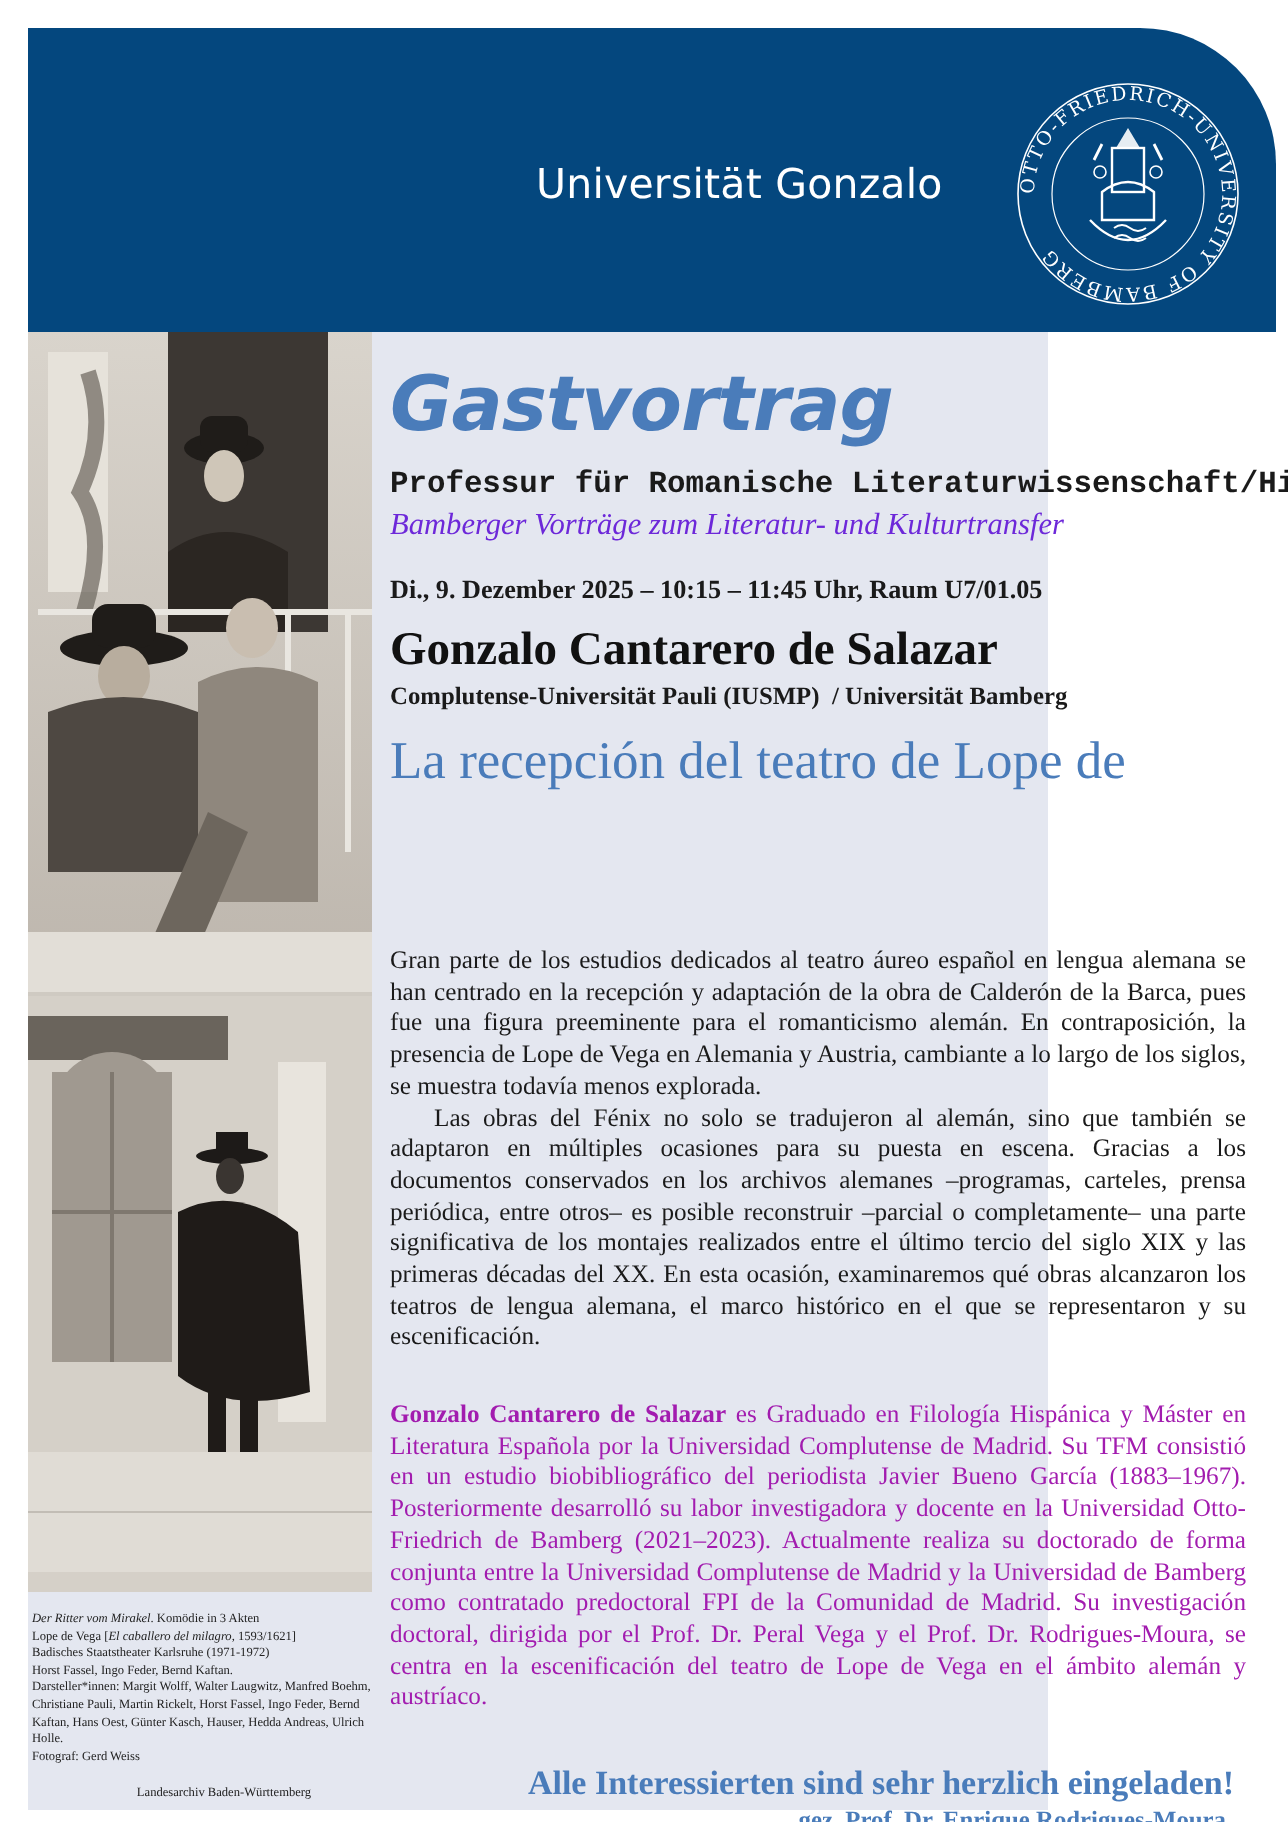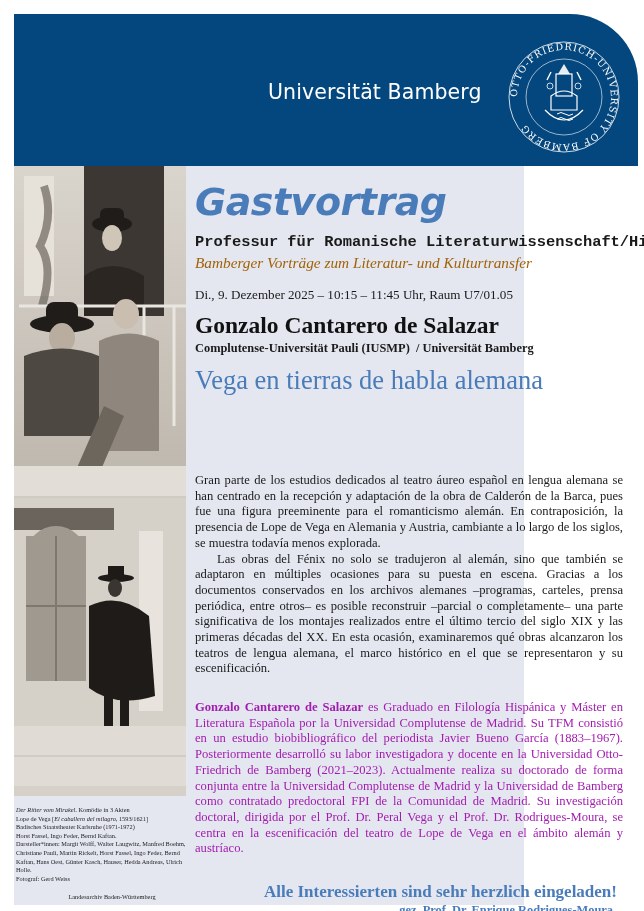--- a/index.html
+++ b/index.html
@@ -45,25 +45,25 @@
     position: absolute; left: 2px; top: 14px;
     font-family: "DejaVu Sans", "Liberation Sans", sans-serif;
     font-style: italic; font-weight: bold; color: #4a7cba; font-size: 38px; letter-spacing: -0.5px;
   }
   .chair {
     position: absolute; left: 2px; top: 67px; width: 440px;
     font-family: Liberation Mono, monospace; font-weight: bold; font-size: 15.4px; color: #1a1a1a; white-space: nowrap;
   }
   .series {
     position: absolute; left: 2px; top: 88px;
-    font-family: "Liberation Serif", serif; font-style: italic; font-size: 15.3px; color: #a16207; white-space: nowrap;
+    font-family: "Liberation Serif", serif; font-style: italic; font-size: 15.3px; color: #6d28d9; white-space: nowrap;
   }
   .date {
     position: absolute; left: 2px; top: 121px;
-    font-family: "Liberation Serif", serif; font-weight: normal; font-size: 13.1px; color: #1a1a1a; white-space: nowrap;
+    font-family: "Liberation Serif", serif; font-weight: bold; font-size: 13.1px; color: #1a1a1a; white-space: nowrap;
   }
   .speaker {
     position: absolute; left: 2px; top: 146px;
     font-family: "Liberation Serif", serif; font-weight: bold; font-size: 23.5px; color: #111; white-space: nowrap;
   }
   .affil {
     position: absolute; left: 2px; top: 175px;
     font-family: "Liberation Serif", serif; font-weight: bold; font-size: 12.4px; color: #1a1a1a; white-space: nowrap;
   }
   .talk-title {
@@ -92,21 +92,21 @@
     position: absolute; right: 12px; top: 737px;
     font-family: "Liberation Serif", serif; font-weight: bold; font-size: 12.4px; color: #4a7cba; white-space: nowrap;
   }
 </style>
 </head>
 <body>
 
 <div class="poster">
 
   <div class="header">
-    <div class="uni-name">Universität Bamberg</div>
+    <div class="uni-name">Universität Gonzalo</div>
     <div class="seal">
       <svg width="114" height="114" viewBox="0 0 114 114">
         <defs>
           <path id="sealArc" d="M 57 57 m -47 0 a 47 47 0 1 1 94 0 a 47 47 0 1 1 -94 0"></path>
         </defs>
         <circle cx="57" cy="57" r="55" fill="none" stroke="#ffffff" stroke-width="0.8"></circle>
         <circle cx="57" cy="57" r="38" fill="none" stroke="#ffffff" stroke-width="0.6"></circle>
         <text font-family="DejaVu Serif, serif" font-size="9.5" fill="#ffffff" letter-spacing="1">
           <textPath href="#sealArc" startOffset="0">OTTO-FRIEDRICH-UNIVERSITY OF BAMBERG</textPath>
         </text>
@@ -189,21 +189,21 @@
     </div>
 
     <div class="content">
       <div class="title">Gastvortrag</div>
       <div class="chair">Professur für Romanische Literaturwissenschaft/Hispanistik</div>
       <div class="series">Bamberger Vorträge zum Literatur- und Kulturtransfer</div>
       <div class="date">Di., 9. Dezember 2025 – 10:15 – 11:45 Uhr, Raum U7/01.05</div>
       <div class="speaker">Gonzalo Cantarero de Salazar</div>
       <div class="affil" style="white-space:pre;">Complutense-Universität Pauli (IUSMP)  / Universität Bamberg</div>
       <div class="talk-title">
-        <div>Vega en tierras de habla alemana</div>
+        <div>La recepción del teatro de Lope de</div>
       </div>
       <div class="abstract">
         <p>Gran parte de los estudios dedicados al teatro áureo español en lengua alemana se han centrado en la recepción y adaptación de la obra de Calderón de la Barca, pues fue una figura preeminente para el romanticismo alemán. En contraposición, la presencia de Lope de Vega en Alemania y Austria, cambiante a lo largo de los siglos, se muestra todavía menos explorada.</p>
         <p>Las obras del Fénix no solo se tradujeron al alemán, sino que también se adaptaron en múltiples ocasiones para su puesta en escena. Gracias a los documentos conservados en los archivos alemanes –programas, carteles, prensa periódica, entre otros– es posible reconstruir –parcial o completamente– una parte significativa de los montajes realizados entre el último tercio del siglo XIX y las primeras décadas del XX. En esta ocasión, examinaremos qué obras alcanzaron los teatros de lengua alemana, el marco histórico en el que se representaron y su escenificación.</p>
       </div>
       <div class="bio">
         <p><b>Gonzalo Cantarero de Salazar</b><span> es Graduado en Filología Hispánica y Máster en Literatura Española por la Universidad Complutense de Madrid. Su TFM consistió en un estudio biobibliográfico del periodista Javier Bueno García (1883–1967). Posteriormente desarrolló su labor investigadora y docente en la Universidad Otto-Friedrich de Bamberg (2021–2023). Actualmente realiza su doctorado de forma conjunta entre la Universidad Complutense de Madrid y la Universidad de Bamberg como contratado predoctoral FPI de la Comunidad de Madrid. Su investigación doctoral, dirigida por el Prof. Dr. Peral Vega y el Prof. Dr. Rodrigues-Moura, se centra en la escenificación del teatro de Lope de Vega en el ámbito alemán y austríaco.</span></p>
       </div>
       <div class="invite">Alle Interessierten sind sehr herzlich eingeladen!</div>
       <div class="signed">gez. Prof. Dr. Enrique Rodrigues-Moura</div>

